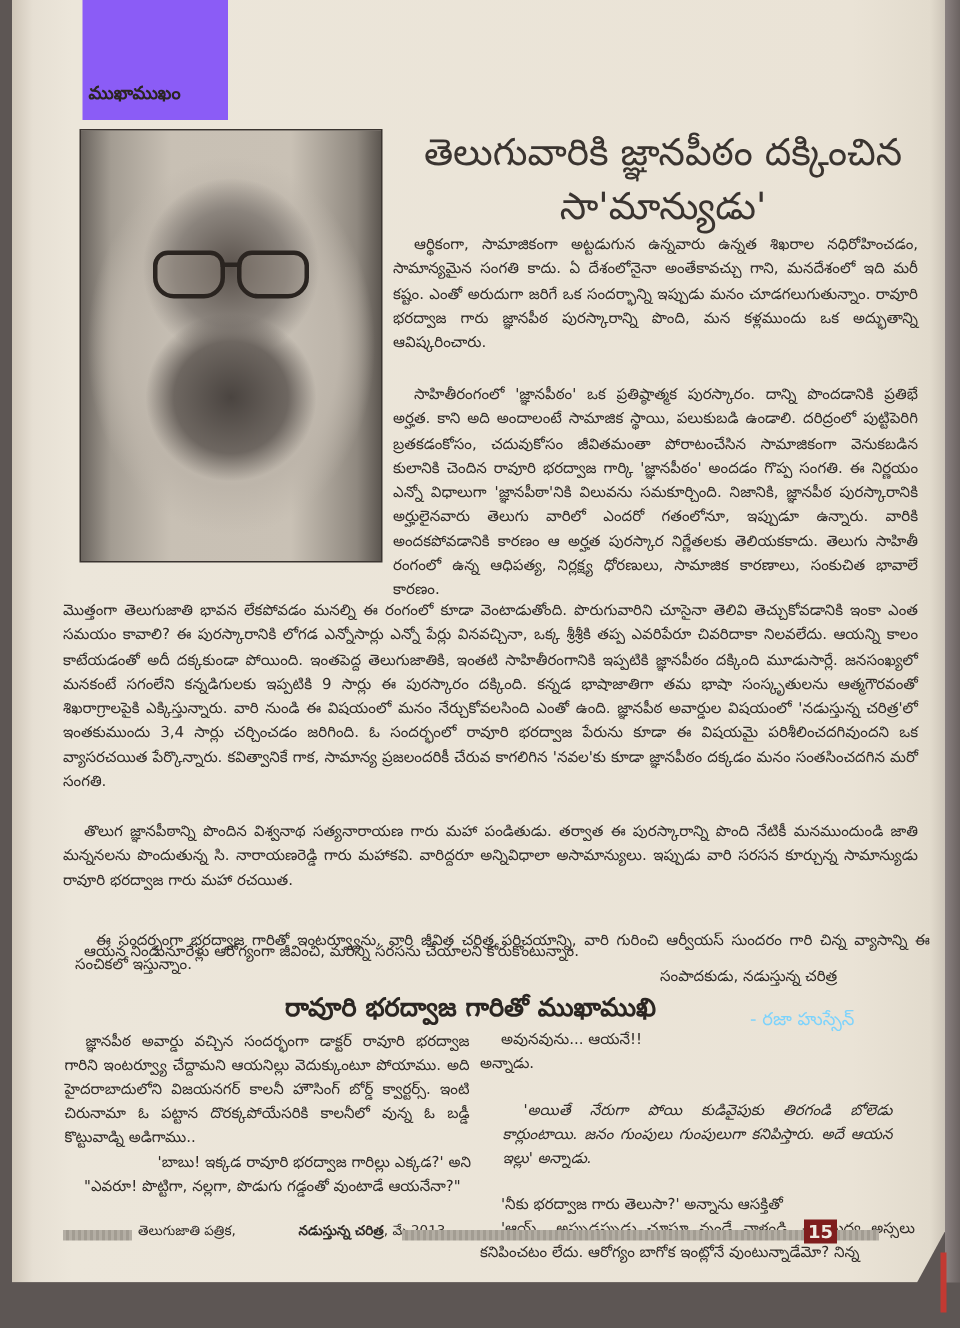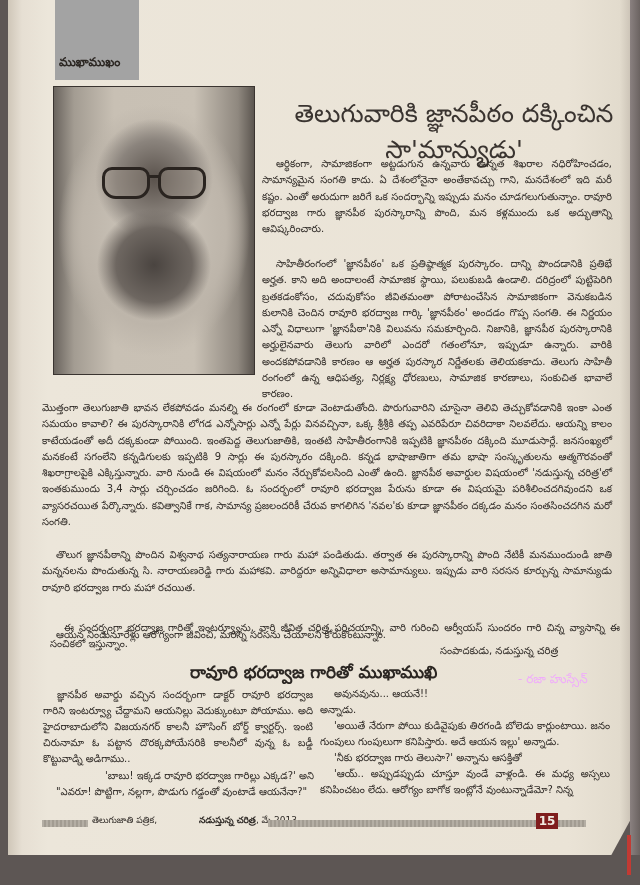--- a/index.html
+++ b/index.html
@@ -15,22 +15,22 @@
     clip-path: polygon(0 0, 100% 0, 100% 96%, 97% 100%, 0 100%);
   }
   .page-shadow-right {
     position: absolute; left: 630px; top: 0; width: 10px; height: 855px;
     background: linear-gradient(90deg, #8a8180, #6b6361);
   }
   .red-edge {
     position: absolute; left: 627px; top: 835px; width: 4px; height: 40px; background: #c23a33;
   }
   .section-tab {
-    position: absolute; left: 55px; top: 0; width: 84px; height: 80px;
-    background: #a3a3a3;
+    position: absolute; left: 55px; top: 0; width: 97px; height: 80px;
+    background: #8b5cf6;
   }
   .section-tab-label {
     position: absolute; left: 4px; bottom: 8px;
     font-size: 12px; color: #2b2622; font-weight: bold;
   }
   .photo {
     position: absolute; left: 53px; top: 86px; width: 200px; height: 287px;
     border: 1.5px solid #3a3430;
     background:
       radial-gradient(ellipse 38% 26% at 50% 62%, #4a4440 0%, #6e6761 50%, transparent 75%),
@@ -47,35 +47,35 @@
     border: 3px solid #2a2420; border-radius: 10px 10px 14px 14px;
     background: rgba(150,140,130,0.4);
   }
   .glasses .lens.l { left: 0; }
   .glasses .lens.r { right: 0; }
   .glasses .bridge { position: absolute; left: 45px; top: 8px; width: 14px; height: 3px; background: #2a2420; }
 
   .title {
     position: absolute; left: 262px; top: 84px; width: 360px;
     text-align: center; font-size: 25px; line-height: 36px; color: #3a3430;
-    font-family: "DejaVu Sans", sans-serif; font-weight: normal; margin: 12px;
+    font-family: "DejaVu Sans", sans-serif; font-weight: normal; margin: 0;
   }
   .para {
     position: absolute; font-size: 10px; line-height: 16.3px; color: #2f2a26;
     text-align: justify; margin: 0;
   }
   .para .indent { display: inline-block; width: 14px; }
   .signature {
     position: absolute; left: 440px; top: 645px; font-size: 10px; color: #2f2a26;
   }
   .subheading {
     position: absolute; left: 190px; top: 662px; font-size: 17px; color: #2b2622; font-weight: bold;
   }
   .author {
-    position: absolute; left: 500px; top: 672px; font-size: 12px; color: #f0abfc; margin-left: 18px;
+    position: absolute; left: 500px; top: 672px; font-size: 12px; color: #7dd3fc;
   }
   .col {
     position: absolute; font-size: 10px; line-height: 16px; color: #2f2a26; margin: 0;
   }
   .footer-bar-l {
     position: absolute; left: 42px; top: 820px; width: 46px; height: 7px;
     background: repeating-linear-gradient(90deg, #b4aea4 0 2px, #a29c92 2px 4px);
   }
   .footer-bar-r {
     position: absolute; left: 268px; top: 820px; width: 318px; height: 7px;
@@ -146,21 +146,21 @@
 
 <div class="col" style="left:42px; top:686px; width:272px;">
   <p style="margin:1px; text-indent:14px; text-align:justify;">జ్ఞానపీఠ అవార్డు వచ్చిన సందర్భంగా డాక్టర్ రావూరి భరద్వాజ గారిని ఇంటర్వ్యూ చేద్దామని ఆయనిల్లు వెదుక్కుంటూ పోయాము. అది హైదరాబాదులోని విజయనగర్ కాలనీ హౌసింగ్ బోర్డ్ క్వార్టర్స్. ఇంటి చిరునామా ఓ పట్టాన దొరక్కపోయేసరికి కాలనీలో వున్న ఓ బడ్డీ కొట్టువాడ్ని అడిగాము..</p>
   <p style="margin:0; text-indent:14px;text-align:right;">'బాబు! ఇక్కడ రావూరి భరద్వాజ గారిల్లు ఎక్కడ?' అని</p>
   <p style="margin:0; text-indent:14px;">"ఎవరూ! పొట్టిగా, నల్లగా, పొడుగు గడ్డంతో వుంటాడే ఆయనేనా?"</p>
 </div>
 
 <div class="col" style="left:320px; top:686px; width:290px;">
   <p style="margin:0; text-indent:14px;">అవునవును... ఆయనే!!</p>
   <p style="margin:0;">అన్నాడు.</p>
-  <p style="margin:0; text-indent:14px; text-align:justify;">'అయితే నేరుగా పోయి కుడివైపుకు తిరగండి బోలెడు కార్లుంటాయి. జనం గుంపులు గుంపులుగా కనిపిస్తారు. అదే ఆయన ఇల్లు' అన్నాడు.</p>
+  <p style="margin:15px; text-indent:14px; text-align:justify;font-style:italic;">'అయితే నేరుగా పోయి కుడివైపుకు తిరగండి బోలెడు కార్లుంటాయి. జనం గుంపులు గుంపులుగా కనిపిస్తారు. అదే ఆయన ఇల్లు' అన్నాడు.</p>
   <p style="margin:0; text-indent:14px;">'నీకు భరద్వాజ గారు తెలుసా?' అన్నాను ఆసక్తితో</p>
   <p style="margin:0; text-indent:14px; text-align:justify;">'ఆయ్.. అప్పుడప్పుడు చూస్తూ వుండే వాళ్లండి. ఈ మధ్య అస్సలు కనిపించటం లేదు. ఆరోగ్యం బాగోక ఇంట్లోనే వుంటున్నాడేమో? నిన్న</p>
 </div>
 
 <div class="footer-bar-l"></div>
 <div class="footer-text">
   <span>తెలుగుజాతి పత్రిక,</span> <b>నడుస్తున్న చరిత్ర</b><span>, మే 2013</span>
 </div>
 <div class="footer-bar-r"></div>
 <div class="page-number">15</div>

